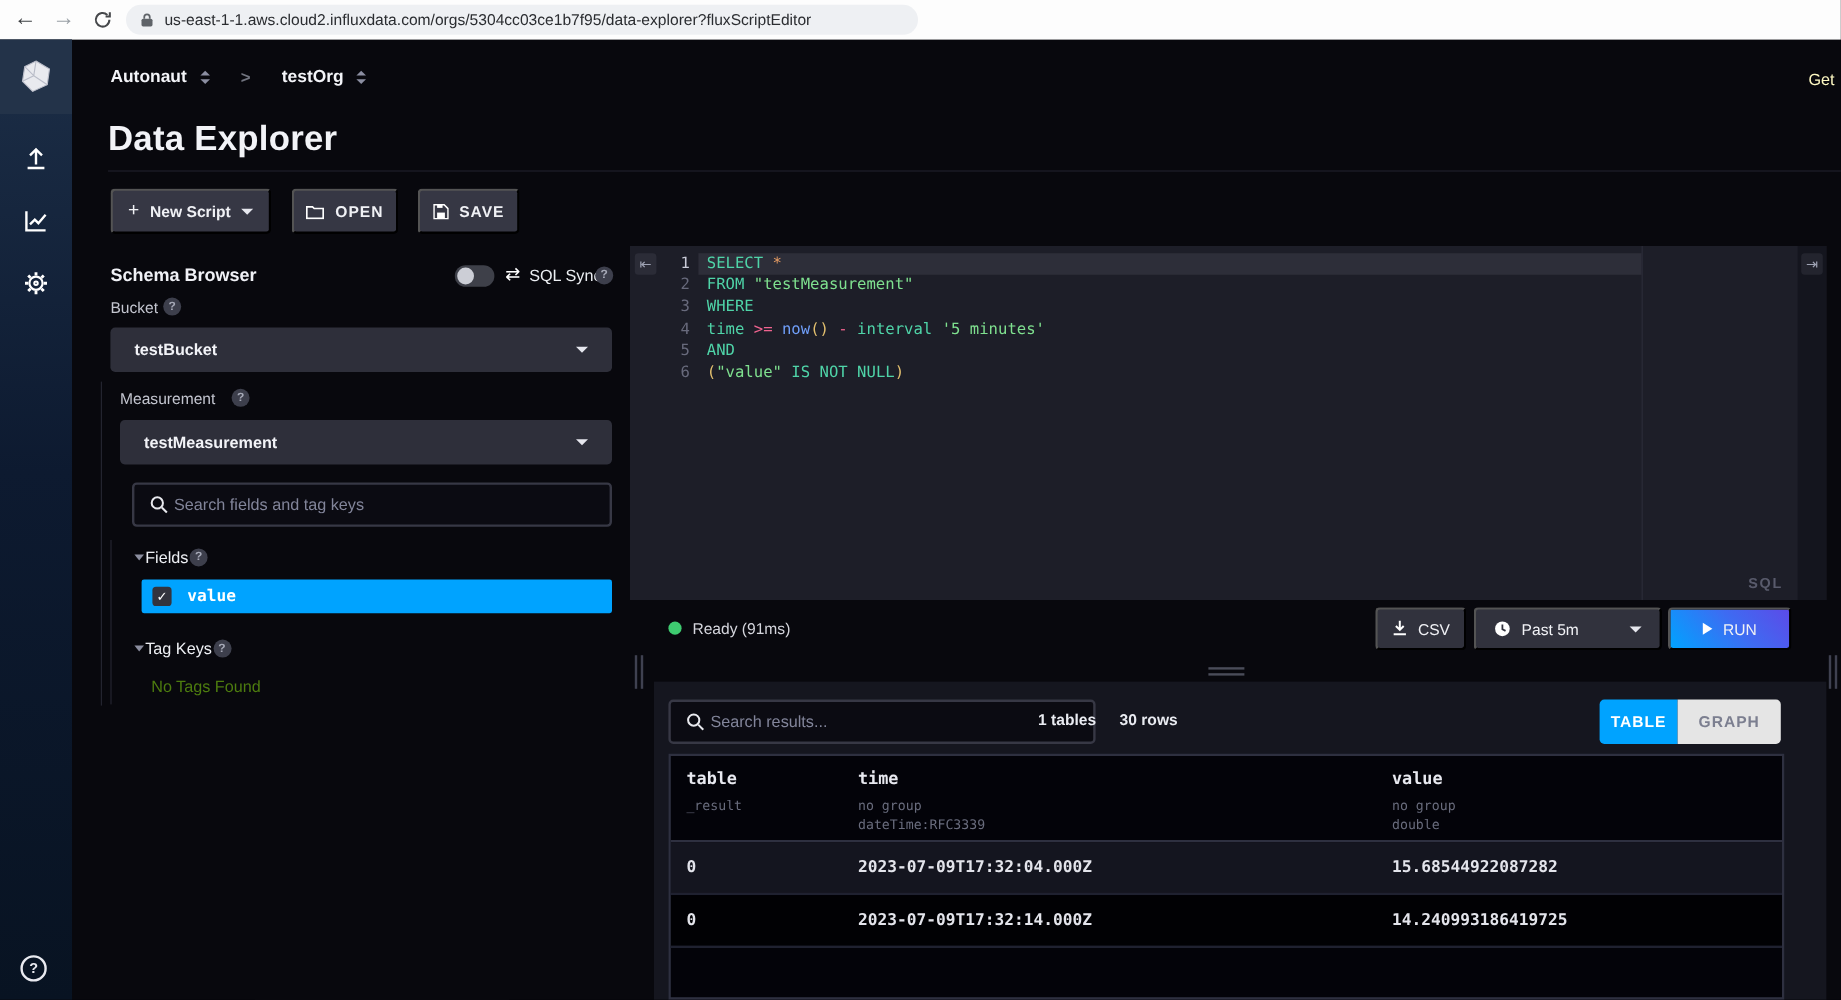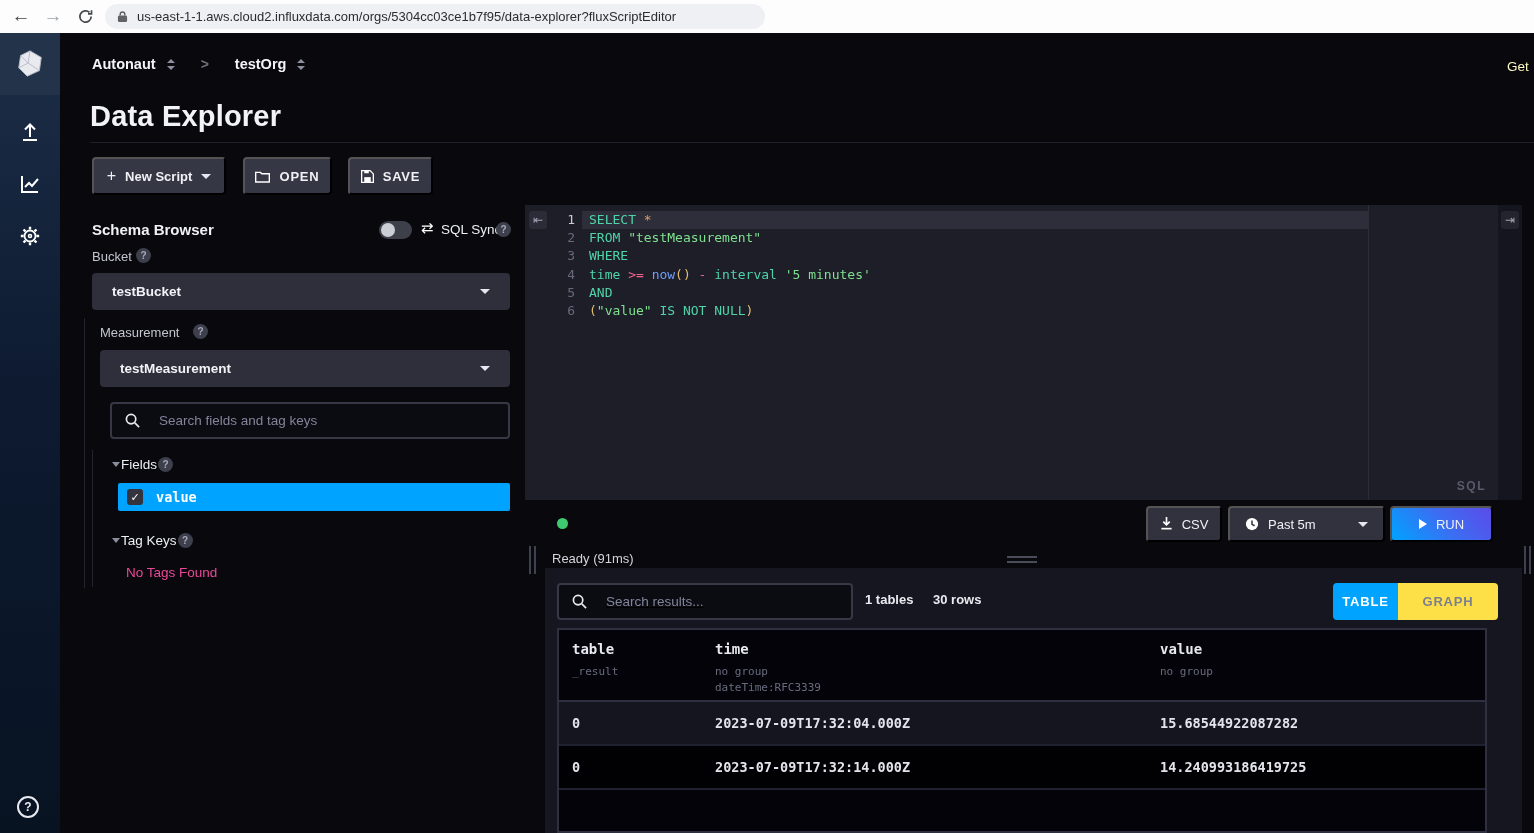--- a/index.html
+++ b/index.html
@@ -61,32 +61,32 @@
   .sync-icon { position:absolute; left:421px; top:219px; color:#fff; font-size:15px; }
   .sync-label { position:absolute; left:441px; top:222px; font-size:13.5px; color:#eceff3; }
   .qmark { width:15px; height:15px; border-radius:50%; background:#3d3f4c; color:#a7aab8; font-size:10px;
     font-weight:bold; display:inline-flex; align-items:center; justify-content:center; cursor:pointer; }
   .form-label { font-size:13px; color:#c3c5cf; }
   .dd { position:absolute; height:37px; background:#2e2f3a; border-radius:4px; display:flex;
     align-items:center; justify-content:space-between; padding:0 20px; cursor:pointer; }
   .dd .dd-val { font-size:13.5px; font-weight:bold; color:#f2f3f7; }
   .guide { position:absolute; width:1px; background:#23242f; }
   .searchbox { position:absolute; height:37px; border:2px solid #373845; border-radius:4px; background:#0b0b12;
-    display:flex; align-items:center; padding:16px 13px; gap:19px; }
+    display:flex; align-items:center; padding:16px 13px; gap:5px; }
   .searchbox input { background:transparent; border:none; outline:none; color:#dfe1e8; font-size:13.5px;
     font-family:"Liberation Sans",sans-serif; width:100%; }
   .searchbox input::placeholder { color:#82859a; }
   .sec-head { position:absolute; display:flex; align-items:center; gap:1px; }
   .sec-label { font-size:13.5px; color:#eef0f4; }
   .field-row { display:flex; align-items:center; gap:13px; height:28px; padding-left:9px; border-radius:2px;
     background:#00a3ff; cursor:pointer; }
   .checkbox { width:16px; height:16px; border-radius:3px; background:#33343e; color:#fff; font-size:11px;
     display:flex; align-items:center; justify-content:center; }
   .field-label { font-family:"DejaVu Sans Mono",monospace; font-size:13.5px; font-weight:bold; color:#fff; }
-  .notags { position:absolute; left:126px; top:565px; font-size:13.5px; color:#ec4899; }
+  .notags { position:absolute; left:126px; top:565px; font-size:13.5px; color:#4d7c0f; }
 
   
   .editor { position:absolute; left:525px; top:205px; width:997px; height:295px; background:#1d1e28; }
   .collapse-btn { position:absolute; width:18px; height:18px; border-radius:3px; background:#2b2c37;
     color:#9fa3b4; font-size:12px; display:flex; align-items:center; justify-content:center; cursor:pointer; }
   .cur-line { position:absolute; left:57px; top:6px; width:786px; height:18.2px; background:#2d2e39; }
   .gutter { position:absolute; left:0; top:6px; width:50px; }
   .ln { height:18.2px; line-height:18.2px; text-align:right; font-family:"DejaVu Sans Mono",monospace;
     font-size:13px; color:#686a7c; }
   .ln-active { color:#c9cbd8; }
@@ -98,42 +98,42 @@
   .mini-divider { position:absolute; left:843px; top:0; width:1px; height:295px; background:#2b2c38; }
   .minimap { position:absolute; left:852px; top:8px; width:115px; cursor:pointer; }
   .mini-line { height:2px; margin-bottom:1.6px; white-space:nowrap; overflow:hidden; line-height:0; }
   .right-strip { position:absolute; left:973px; top:0; width:24px; height:295px; background:#14151e; }
   .sql-label { position:absolute; right:36px; bottom:7px; font-size:12px; font-weight:bold; color:#595b6c;
     letter-spacing:1.5px; }
 
   
   .dot { position:absolute; left:557px; top:518px; width:11px; height:11px; border-radius:50%;
     background:#3ecb70; }
-  .status-text { position:absolute; left:552px; top:516px; font-size:13px; color:#d4d5dc;margin-top:35px; }
+  .status-text { position:absolute; left:577px; top:516px; font-size:13px; color:#d4d5dc; }
   .sb-btn { position:absolute; top:506px; height:36px; background:#31323d; border-radius:4px; color:#f0f1f5;
     display:flex; align-items:center; justify-content:center; gap:9px; font-size:13px; font-weight:normal;
     cursor:pointer; }
   .btn-run { background:linear-gradient(50deg,#00a3ff 0%,#3d6cf2 55%,#5c4be8 100%); }
   .play { width:0; height:0; border-top:5px solid transparent; border-bottom:5px solid transparent;
     border-left:8px solid #fff; }
 
   
   .vhandle { position:absolute; top:546px; display:flex; gap:3px; cursor:col-resize; }
   .vhandle i { width:2px; height:28px; background:#3f4150; }
   .hhandle { position:absolute; left:1007px; top:556px; display:flex; flex-direction:column; gap:3px;
     cursor:row-resize; }
   .hhandle i { width:30px; height:2px; background:#4a4c59; }
 
   
   .results { position:absolute; left:545px; top:568px; width:977px; height:265px; background:#15161f; }
   .count-label { position:absolute; top:592px; font-size:13px; font-weight:bold; color:#e9ebf1; }
   .view-tab { position:absolute; top:583px; height:37px; display:flex; align-items:center;
     justify-content:center; font-size:13px; font-weight:bold; letter-spacing:.8px; cursor:pointer; }
   .tab-table { left:1333px; width:65px; background:#00a3ff; color:#fff; border-radius:4px 0 0 4px; }
-  .tab-graph { left:1398px; width:100px; background:#fde047; color:#7c7f90; border-radius:0 4px 4px 0; }
+  .tab-graph { left:1398px; width:86px; background:#e5e5e5; color:#7c7f90; border-radius:0 4px 4px 0; }
   .rtable { position:absolute; left:557px; top:628px; width:930px; height:205px; background:#030309;
     border:2px solid #2e3040; overflow:hidden; }
   .thead { display:grid; grid-template-columns:143px 445px 1fr; padding:11px 0 0 13px; height:72px;
     border-bottom:2px solid #2e3040; }
   .col-name { font-family:"DejaVu Sans Mono",monospace; font-size:14px; font-weight:bold; color:#e8e9f0;
     margin-bottom:7px; }
   .col-meta { font-family:"DejaVu Sans Mono",monospace; font-size:11px; color:#696c7d; line-height:16px; }
   .trow { display:grid; grid-template-columns:143px 445px 1fr; align-items:center; padding-left:13px;
     height:44px; border-bottom:2px solid #1f2130; font-family:"DejaVu Sans Mono",monospace;
     font-size:13.5px; font-weight:bold; color:#e3e4eb; }
@@ -354,21 +354,21 @@
 <div class="vhandle" style="left:1524px;">
     <i></i>
     <i></i>
   </div>
 <div class="hhandle">
     <i></i>
     <i></i>
   </div>
 
 <div class="results"></div>
-<div class="searchbox" style="left:557px; top:583px; width:296px;text-decoration:underline;">
+<div class="searchbox" style="left:557px; top:583px; width:356px;">
   <span>
     <svg width="15" height="15" viewBox="0 0 16 16">
         <circle cx="6.5" cy="6.5" r="5" fill="none" stroke="#e8e9ee" stroke-width="1.8"></circle>
         <path d="M10.5 10.5 15 15" stroke="#e8e9ee" stroke-width="1.8"></path>
       </svg>
   </span>
   <input type="text" placeholder="Search results..." style="">
 </div>
 <span class="count-label" style="left:865px;">1 tables</span>
 <span class="count-label" style="left:933px;">30 rows</span>
@@ -382,20 +382,21 @@
         <div class="col-meta">_result</div>
       </div>
       <div class="col">
         <div class="col-name">time</div>
         <div class="col-meta">no group</div>
         <div class="col-meta">dateTime:RFC3339</div>
       </div>
       <div class="col">
         <div class="col-name">value</div>
         <div class="col-meta">no group</div>
+        <div class="col-meta">double</div>
       </div>
     </div>
   <div>
       <div class="trow odd">
         <div class="tcell">0</div>
         <div class="tcell">2023-07-09T17:32:04.000Z</div>
         <div class="tcell">15.68544922087282</div>
       </div>
       <div class="trow even">
         <div class="tcell">0</div>

